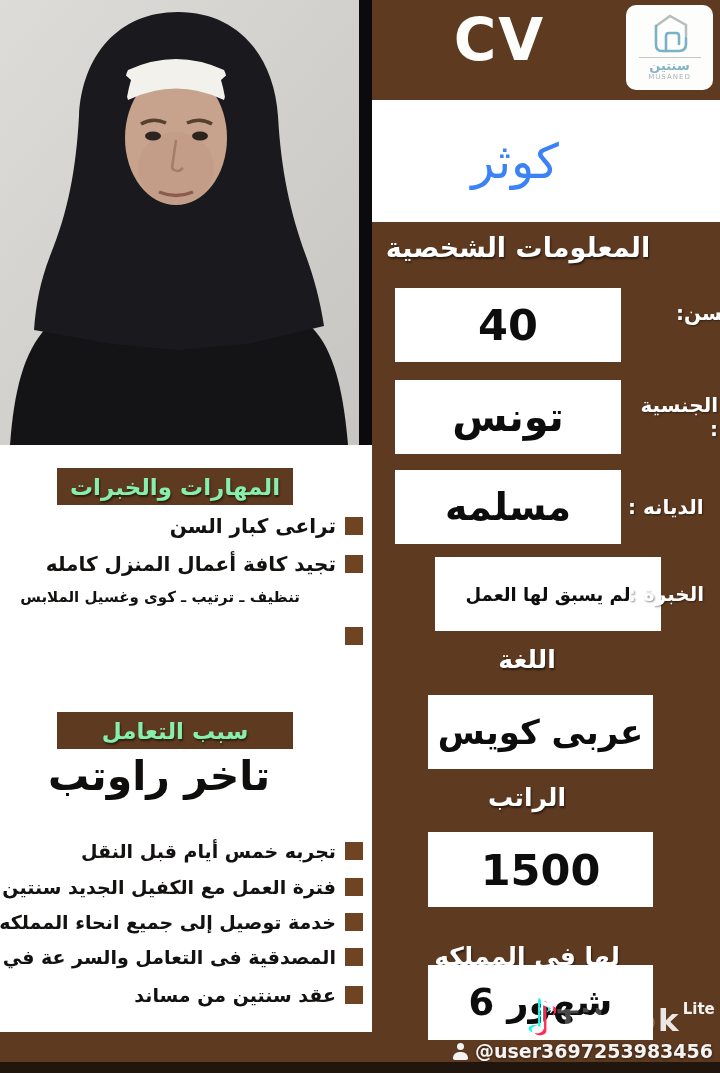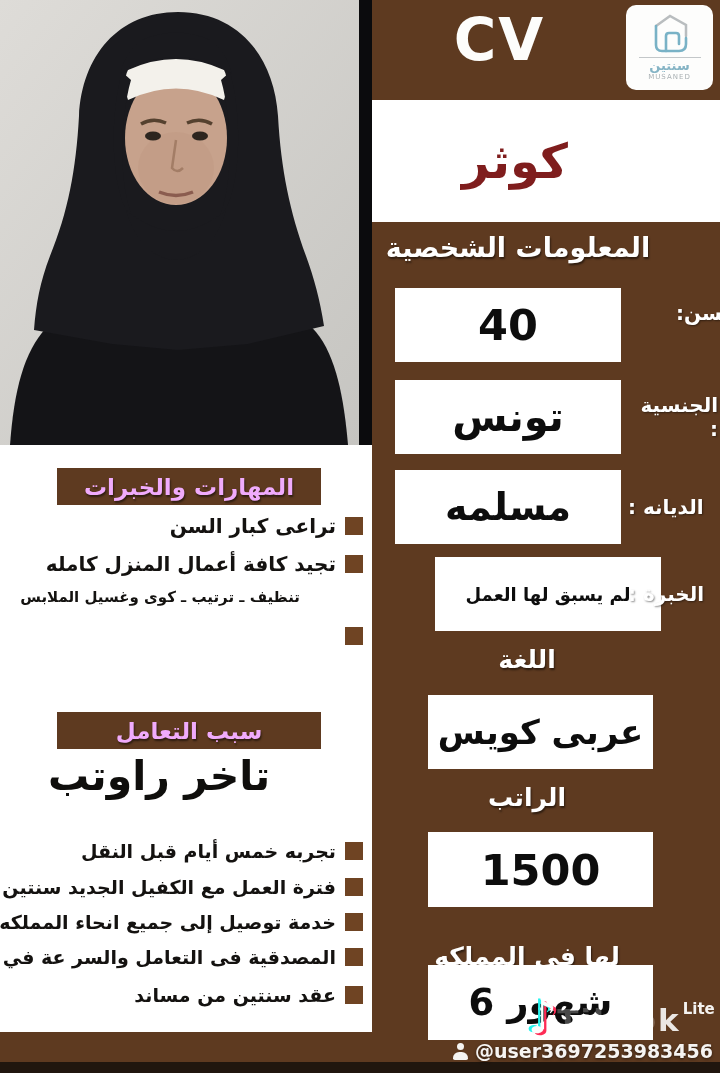--- a/index.html
+++ b/index.html
@@ -26,21 +26,21 @@
     background:#fdfdfc;border-radius:10px;display:flex;flex-direction:column;
     align-items:center;padding-top:7px;box-sizing:border-box;
   }
   .m-div{width:62px;height:1px;background:#c3c7c9;margin:3px 0 1px 0;}
   .m-ar{color:#85b4c5;font-size:13px;font-weight:bold;line-height:14px;}
   .m-en{color:#a9b0b3;font-size:7px;letter-spacing:1px;line-height:8px;}
   .name-band{
     position:absolute;left:0;top:100px;width:348px;height:122px;background:#ffffff;
     display:flex;align-items:center;justify-content:center;padding-right:62px;box-sizing:border-box;
   }
-  .name-band span{font-size:48px;font-weight:bold;color:#7f1d1d;}
+  .name-band span{font-size:48px;font-weight:normal;color:#3b82f6;}
   .info-title{
     position:absolute;left:0;top:232px;width:292px;text-align:center;
     color:#fff;font-size:27px;font-weight:bold;text-shadow:1px 2px 2px rgba(0,0,0,.5);
   }
   .value-box{
     position:absolute;left:23px;width:226px;height:74px;background:#fff;
     display:flex;align-items:center;justify-content:center;
     color:#0d0d0d;font-weight:bold;
   }
   .center-box{left:56px;width:225px;}
@@ -48,22 +48,22 @@
     position:absolute;left:256px;width:90px;height:74px;display:flex;align-items:center;
     color:#fff;font-size:20px;font-weight:bold;text-shadow:1px 1px 2px rgba(0,0,0,.45);
     direction:rtl;justify-content:flex-end;
   }
   .col-heading{
     position:absolute;left:0;width:310px;text-align:center;
     color:#fff;font-size:25px;font-weight:bold;text-shadow:1px 2px 2px rgba(0,0,0,.5);
   }
   
   .sec-bar{
-    position:absolute;left:57px;width:264px;height:37px;background:#5e3a20;
-    color:#f0abfc;font-size:23px;font-weight:bold;display:flex;align-items:center;
+    position:absolute;left:57px;width:236px;height:37px;background:#5e3a20;
+    color:#86efac;font-size:23px;font-weight:bold;display:flex;align-items:center;
     justify-content:center;text-shadow:1px 2px 2px rgba(0,0,0,.5);
   }
   .sq{width:18px;height:18px;background:#6f4423;flex:none;display:inline-block;}
   .skill-row,.note-row{
     position:absolute;right:357px;display:flex;direction:rtl;align-items:center;gap:9px;
     color:#141210;font-weight:bold;white-space:nowrap;
   }
   .skill-row{font-size:20px;}
   .note-row{font-size:19px;}
   .sub-line{

